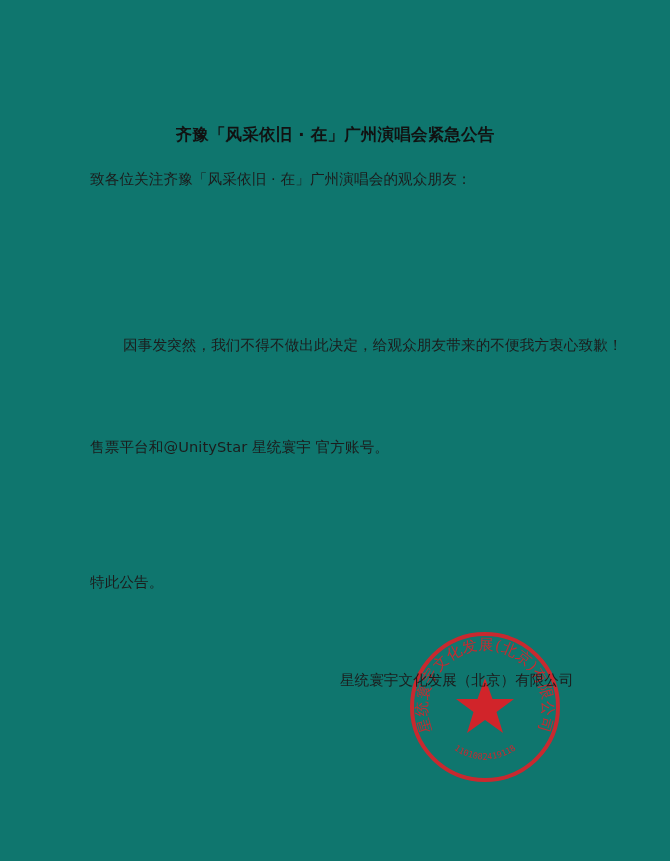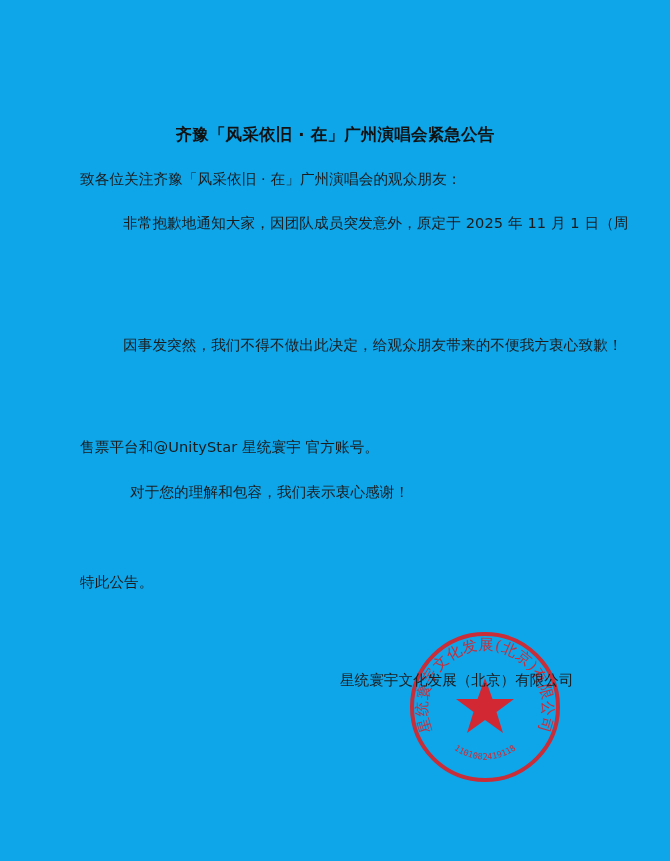--- a/index.html
+++ b/index.html
@@ -1,44 +1,42 @@
 <!DOCTYPE html>
 <html><head>
 <meta charset="utf-8">
 <style>
   html, body { margin: 0; padding: 0; background: #ffffff; }
   body { width: 670px; height: 861px; position: relative; overflow: hidden;
          font-family: "DejaVu Sans", "Liberation Sans", sans-serif; color: #1a1a1a; }
-  .page { position: absolute; left: 0; top: 0; width: 670px; height: 861px; background: #0ea5e9; }
+  .page { position: absolute; left: 0; top: 0; width: 670px; height: 861px; background: #0f766e; }
   .title { position: absolute; left: 0; width: 670px; top: 124px; text-align: center;
            font-size: 16.5px; font-weight: bold; letter-spacing: 0.2px; color: #111; }
-  .line { position: absolute; left: 80px; width: 490px; font-size: 14.6px;
+  .line { position: absolute; left: 90px; width: 490px; font-size: 14.6px;
           white-space: nowrap; letter-spacing: 0.1px; color: #1c1c1c; }
   .indent { left: 123px; }
   .indent2 { left: 130px; }
   .signature { position: absolute; left: 340px; top: 671px; font-size: 14.6px; white-space: nowrap; color: #1c1c1c; z-index: 3; }
   .sigdate { position: absolute; left: 446px; top: 716px; font-size: 14.6px; white-space: nowrap; color: #1c1c1c; z-index: 3; }
   .seal { position: absolute; left: 408px; top: 630px; width: 154px; height: 154px; z-index: 2; opacity: 0.92; }
 </style>
 </head>
 <body>
 
 <div class="page">
 
   <div class="title">齐豫「风采依旧 · 在」广州演唱会紧急公告</div>
 
   <div class="line" style="top:170px;">致各位关注齐豫「风采依旧 · 在」广州演唱会的观众朋友：</div>
 
-  <div class="line indent" style="top:214px;">非常抱歉地通知大家，因团队成员突发意外，原定于 2025 年 11 月 1 日（周</div>
 
   <div class="line indent" style="top:336px;">因事发突然，我们不得不做出此决定，给观众朋友带来的不便我方衷心致歉！</div>
 
   <div class="line" style="top:438px;">售票平台和@UnityStar 星统寰宇  官方账号。</div>
 
-  <div class="line indent2" style="top:483px;">对于您的理解和包容，我们表示衷心感谢！</div>
 
   <div class="line" style="top:573px;">特此公告。</div>
 
   <svg class="seal" viewBox="0 0 154 154">
     <defs>
       <path id="arcTop" d="M 22 96 A 58 58 0 1 1 132 96"></path>
       <path id="arcBottom" d="M 38 112 A 52 52 0 0 0 116 112"></path>
     </defs>
     <circle cx="77" cy="77" r="73" fill="none" stroke="#d8232a" stroke-width="4"></circle>
     <text font-family="DejaVu Serif, serif" font-size="15" fill="#d8232a" letter-spacing="0.5">

